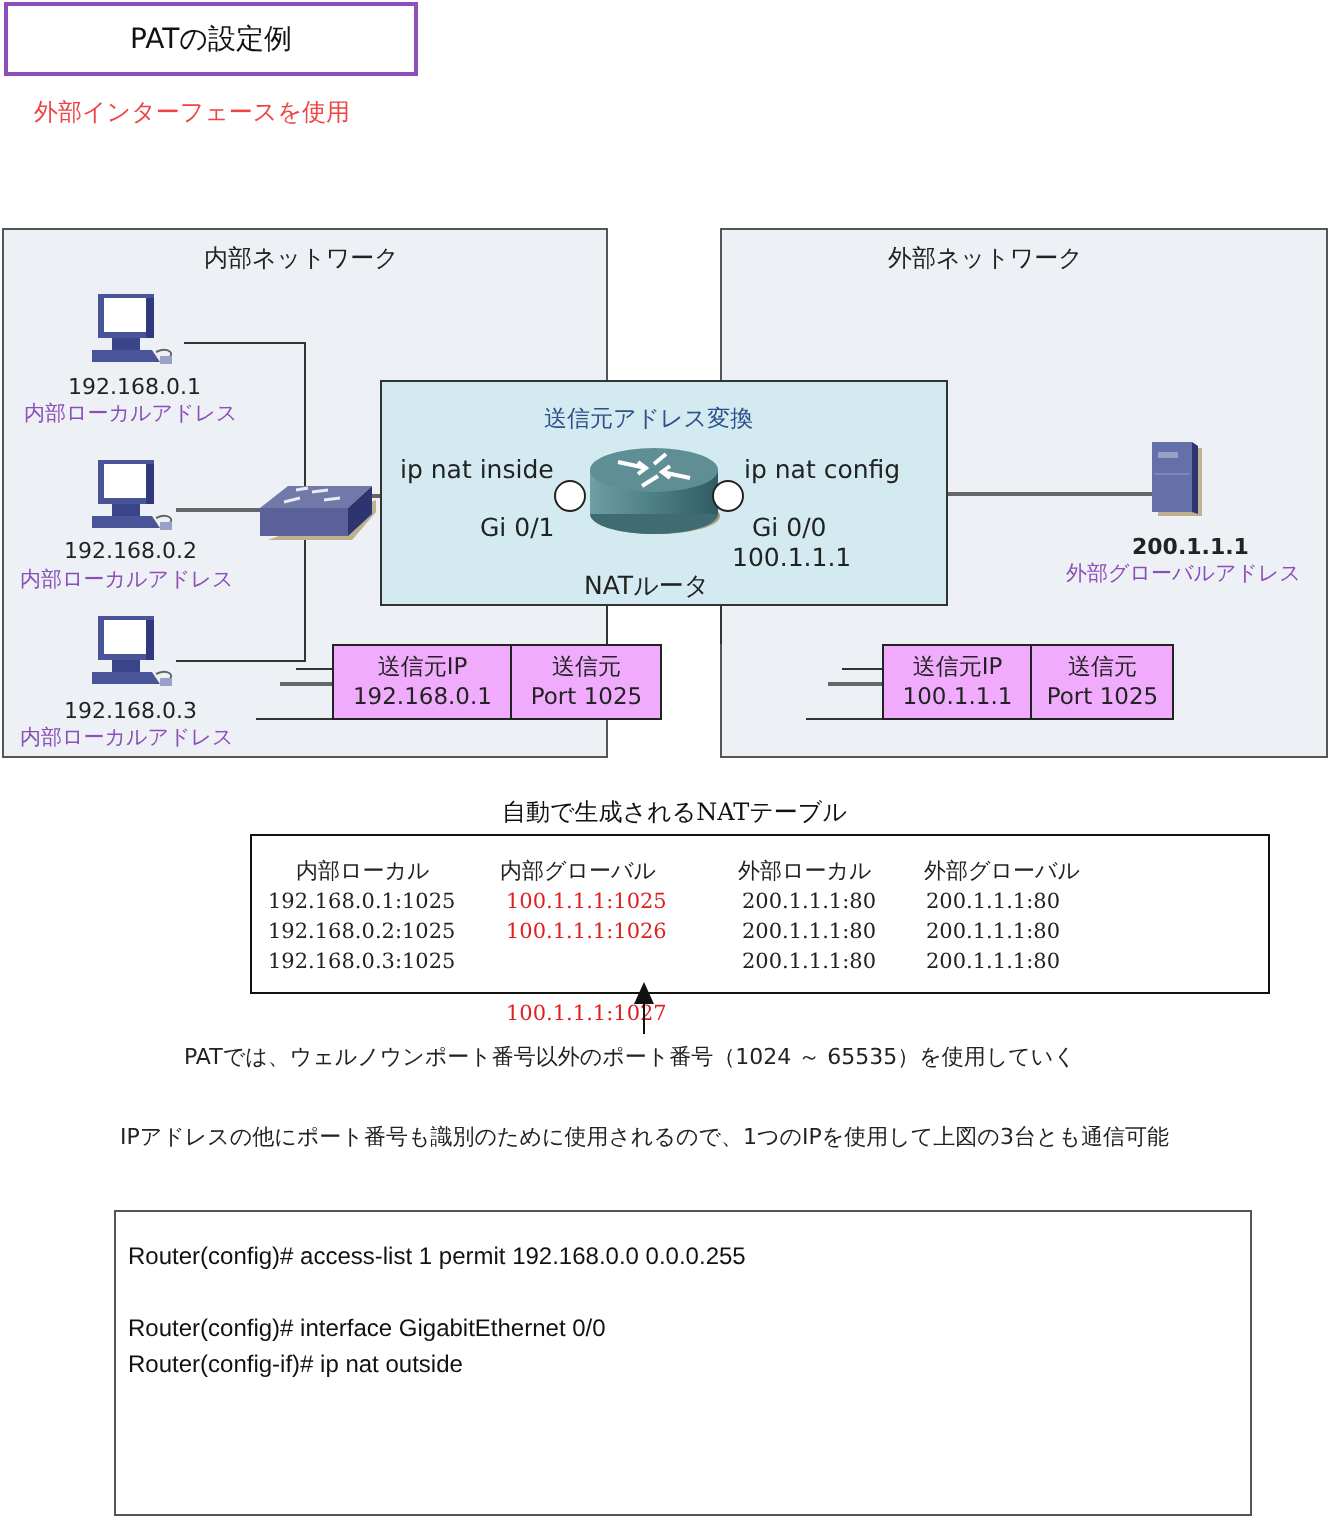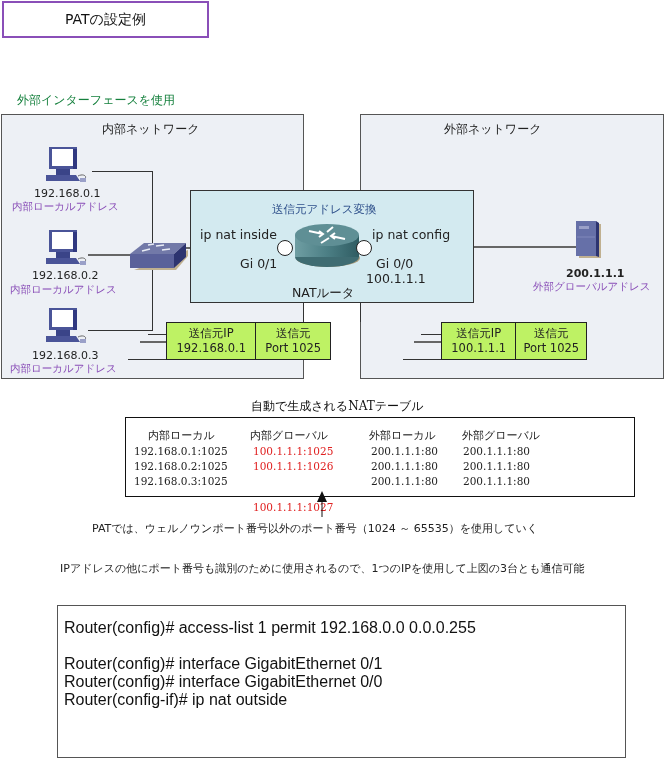--- a/index.html
+++ b/index.html
@@ -1,40 +1,40 @@
 <!DOCTYPE html>
 <html><head>
 <meta charset="utf-8">
 <style>
   * { box-sizing: border-box; margin: 0; padding: 0; }
   body { width: 664px; height: 758px; background: #ffffff; position: relative; overflow: hidden;
          font-family: "DejaVu Sans", "Liberation Sans", sans-serif; color: #222; }
   .abs { position: absolute; }
   .title-box { left: 2px; top: 1px; width: 207px; height: 37px; border: 2px solid #8a4fb8; background: #fff;
                display: flex; align-items: center; justify-content: center; font-size: 14px; color: #111; }
-  .subtitle { left: 17px; top: 48px; font-size: 12px; color: #15803d; margin-top: 44px; }
+  .subtitle { left: 17px; top: 48px; font-size: 12px; color: #ef4444; }
   .net-box { background: #edf0f5; border: 1px solid #555; }
   .net-label { font-size: 12px; color: #222; }
   .router-box { background: #d3eaf0; border: 1px solid #333; }
   .wire { background: #333; }
   .wire-g { background: #666; }
   .small { font-size: 11px; color: #222; white-space: nowrap; }
   .purple { font-size: 10.5px; color: #8a4fb8; white-space: nowrap; }
-  .pkt { background: #bef264; border: 1px solid #222; display: flex; }
+  .pkt { background: #f0abfc; border: 1px solid #222; display: flex; }
   .pkt-cell { font-size: 11.5px; text-align: center; line-height: 15px; padding-top: 3px; white-space: nowrap; }
   .pkt-cell + .pkt-cell { border-left: 1px solid #222; }
   .port-circle { width: 16px; height: 16px; border: 1px solid #222; border-radius: 50%; background: #fff; }
   .tbl-box { border: 1.5px solid #111; background: #fff; }
   .tbl-title { font-family: "DejaVu Serif", "Liberation Serif", serif; font-size: 12px; color: #111; }
   .tbl-row { position: absolute; left: 0; font-family: "DejaVu Serif", "Liberation Serif", serif; font-size: 10.5px; white-space: nowrap; }
   .tbl-row span { position: absolute; top: 0; }
   .red { color: #e02020; }
   .note { font-size: 11px; color: #222; white-space: nowrap; }
   .cfg-box { border: 1px solid #555; background: #fff; }
-  .cfg-line { font-family: "Liberation Sans", sans-serif; font-size: 16px; color: #111; height: 18px; line-height: 18px; white-space: nowrap; }
+  .cfg-line { font-family: "Liberation Sans", sans-serif; font-size: 12px; color: #111; height: 18px; line-height: 18px; white-space: nowrap; }
 </style>
 </head>
 <body>
 
 <div class="abs title-box">
     <span>PATの設定例</span>
   </div>
 <div class="abs subtitle">外部インターフェースを使用</div>
 
 <div class="abs net-box" style="left:1px;top:114px;width:303px;height:265px;"></div>
@@ -210,16 +210,15 @@
       <line x1="6" y1="10" x2="6" y2="26" stroke="#111" stroke-width="1"></line>
     </svg>
 </div>
 
 <div class="abs note" style="left:92px;top:521px;">PATでは、ウェルノウンポート番号以外のポート番号（1024 ～ 65535）を使用していく</div>
 <div class="abs note" style="left:60px;top:561px;">IPアドレスの他にポート番号も識別のために使用されるので、1つのIPを使用して上図の3台とも通信可能</div>
 
 <div class="abs cfg-box" style="left:57px;top:605px;width:569px;height:153px;padding:13px 0 0 6px;">
   <div class="cfg-line">Router(config)# access-list 1 permit 192.168.0.0 0.0.0.255</div>
   <div class="cfg-line"></div>
-  <div class="cfg-line">Router(config)# interface GigabitEthernet 0/1</div>
   <div class="cfg-line">Router(config)# interface GigabitEthernet 0/0</div>
   <div class="cfg-line">Router(config-if)# ip nat outside</div>
 </div>
 
 </body></html>

